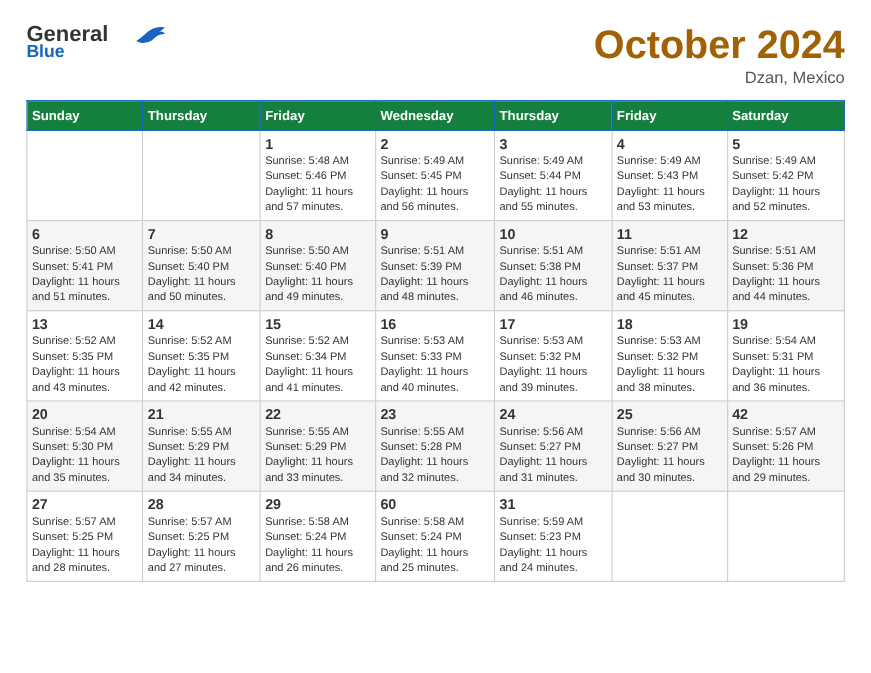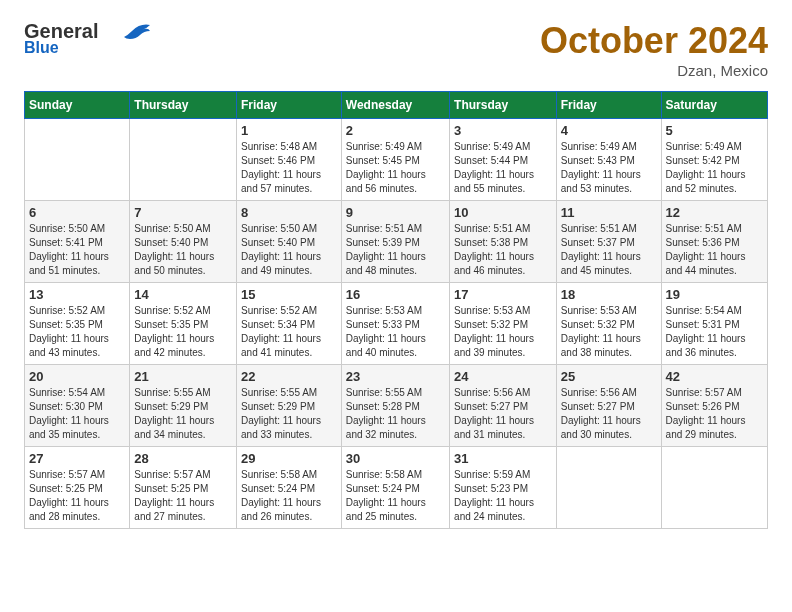--- a/index.html
+++ b/index.html
@@ -236,21 +236,21 @@
           </td>
           <td>
             <span class="day-number">28</span>
             <div class="day-info">Sunrise: 5:57 AM<br>Sunset: 5:25 PM<br>Daylight: 11 hours and 27 minutes.</div>
           </td>
           <td>
             <span class="day-number">29</span>
             <div class="day-info">Sunrise: 5:58 AM<br>Sunset: 5:24 PM<br>Daylight: 11 hours and 26 minutes.</div>
           </td>
           <td>
-            <span class="day-number">30</span>
+            <span class="day-number">60</span>
             <div class="day-info">Sunrise: 5:58 AM<br>Sunset: 5:24 PM<br>Daylight: 11 hours and 25 minutes.</div>
           </td>
           <td>
             <span class="day-number">31</span>
             <div class="day-info">Sunrise: 5:59 AM<br>Sunset: 5:23 PM<br>Daylight: 11 hours and 24 minutes.</div>
           </td>
           <td class="empty-cell"></td>
           <td class="empty-cell"></td>
         </tr>
       </tbody>

